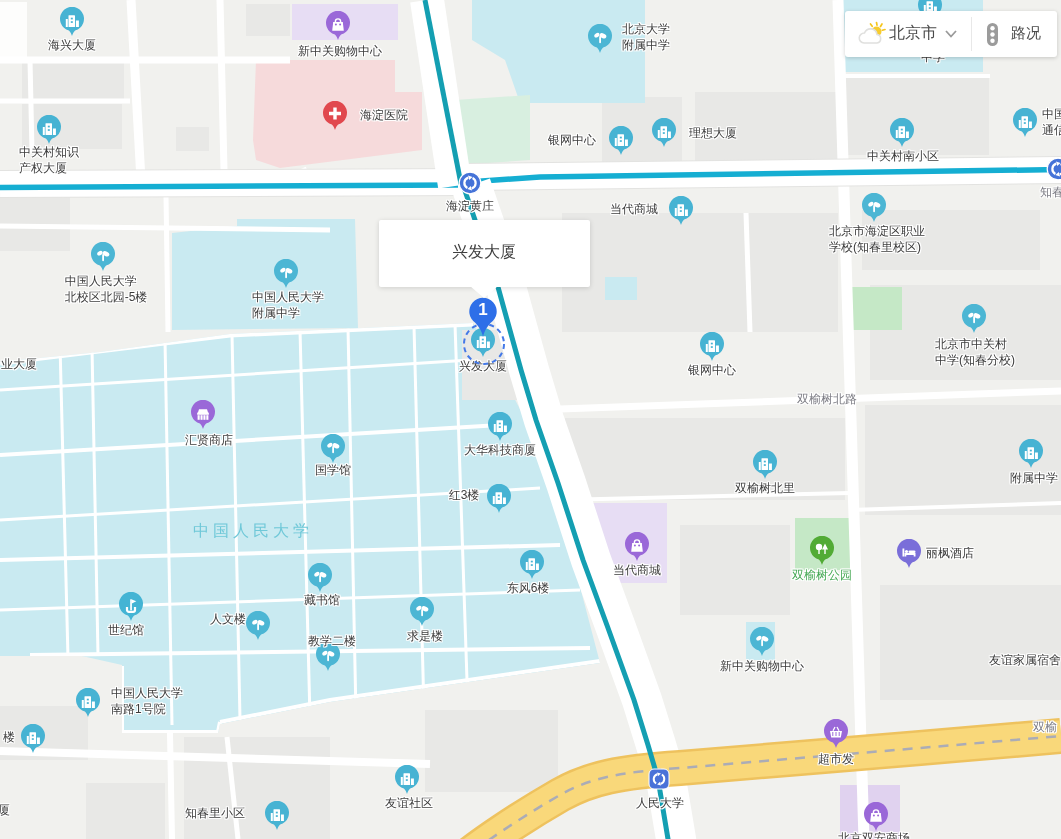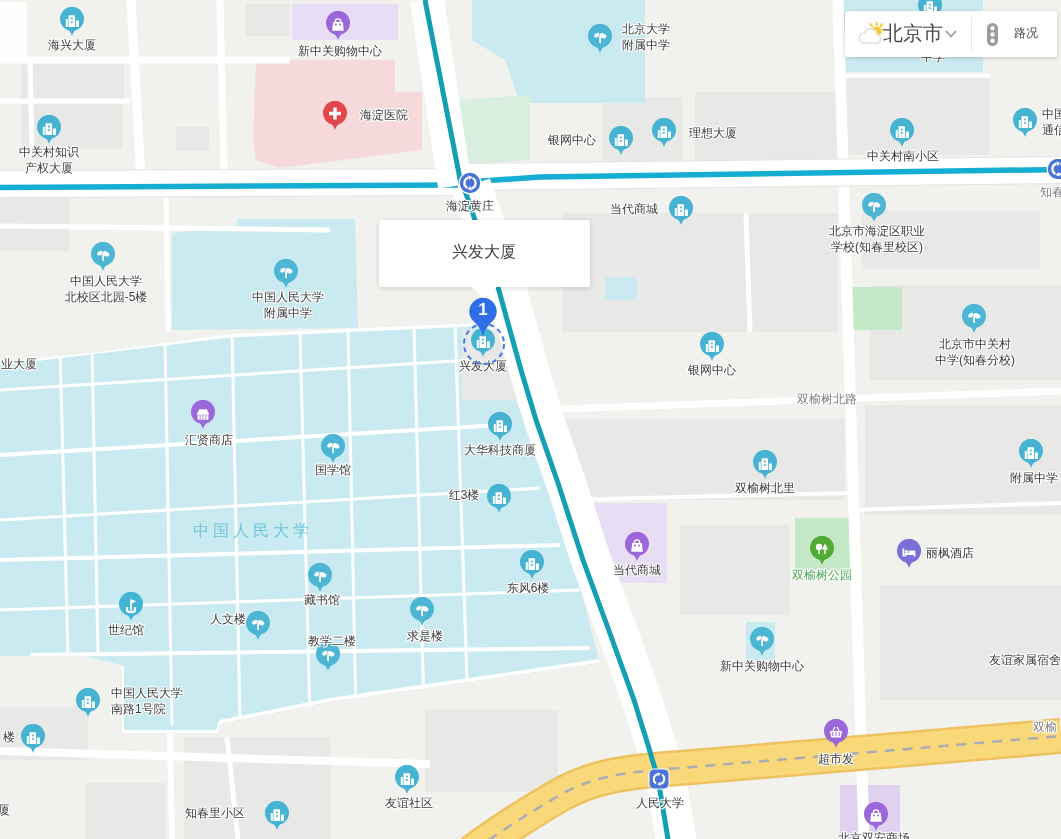--- a/index.html
+++ b/index.html
@@ -1,19 +1,19 @@
 <!DOCTYPE html>
 <html><head>
 <meta charset="utf-8">
 <style>
 html,body{margin:0;padding:0;}
 #map{position:relative;width:1061px;height:839px;overflow:hidden;background:#f1f1ee;font-family:"Liberation Sans",sans-serif;}
 #base{position:absolute;left:0;top:0;}
 .lb{position:absolute;font:12px "Liberation Sans",sans-serif;color:#3c3c3c;white-space:nowrap;transform:translate(-50%,-50%);
-text-shadow:-1px 0 #fff,1px 0 #fff,0 -1px #fff,0 1px #fff,-1px -1px #fff,1px 1px #fff,1px -1px #fff,-1px 1px #fff;line-height:16px;text-align:center;}
+text-shadow:-1px 0 #fff,1px 0 #fff,0 -1px #fff,0 1px #fff,-1px -1px #fff,1px 1px #fff,1px -1px #fff,-1px 1px #fff;line-height:16px;text-align:left;}
 .rd{color:#7d7d85;}
 .mk{position:absolute;width:26px;height:32px;transform:translate(-13px,-13px);}
 .sub{position:absolute;width:24px;height:24px;transform:translate(-12px,-12px);}
 </style>
 </head>
 <body>
 <div id="map">
 <svg id="base" width="1061" height="839" viewBox="0 0 1061 839">
 
   <g fill="#e8e8e6">
@@ -430,25 +430,25 @@
 <svg style="position:absolute;left:856px;top:18px" width="34" height="32" viewBox="0 0 34 32">
   <g stroke="#f5c51d" stroke-width="1.7" stroke-linecap="round">
         <path d="M20.5 4.5 L21 7.2"></path>
         <path d="M26 6 L24.5 8.5"></path>
         <path d="M29 11.5 L26.3 12.2"></path>
         <path d="M14.5 6 L16.2 8.3"></path>
       </g>
   <circle cx="20.5" cy="13.5" r="5" fill="#f7cc2e"></circle>
   <path d="M8 25 a5 5 0 0 1 0.5 -10 a6.5 6.5 0 0 1 12.5 1.5 a4.3 4.3 0 0 1 0 8.5 Z" fill="#fff" stroke="#e0e0de" stroke-width="1.6"></path>
 </svg>
-<div style="position:absolute;left:913px;top:33px;transform:translate(-50%,-50%);font-size:20px;color:#4a4a4a">北京市</div>
+<div style="position:absolute;left:913px;top:33px;transform:translate(-50%,-50%);font-size:16px;color:#4a4a4a">北京市</div>
 <svg style="position:absolute;left:944px;top:29px" width="14" height="10">
       <path d="M2 2 L7 7.5 L12 2" fill="none" stroke="#9a9a9a" stroke-width="1.8"></path>
     </svg>
 <div style="position:absolute;left:971px;top:17px;width:1px;height:34px;background:#e8e8e8"></div>
 <svg style="position:absolute;left:986px;top:22px" width="13" height="25">
       <rect x="1" y="1" width="11" height="23" rx="5.5" fill="#9b9b9b"></rect>
       <circle cx="6.5" cy="6.3" r="2.2" fill="#fff"></circle>
       <circle cx="6.5" cy="12.5" r="2.2" fill="#fff"></circle>
       <circle cx="6.5" cy="18.7" r="2.2" fill="#fff"></circle>
     </svg>
-<div style="position:absolute;left:1026px;top:33px;transform:translate(-50%,-50%);font-size:12px;color:#4a4a4a">路况</div>
+<div style="position:absolute;left:1026px;top:33px;transform:translate(-50%,-50%);font-size:15px;color:#4a4a4a">路况</div>
 </div>
 
 </body></html>

